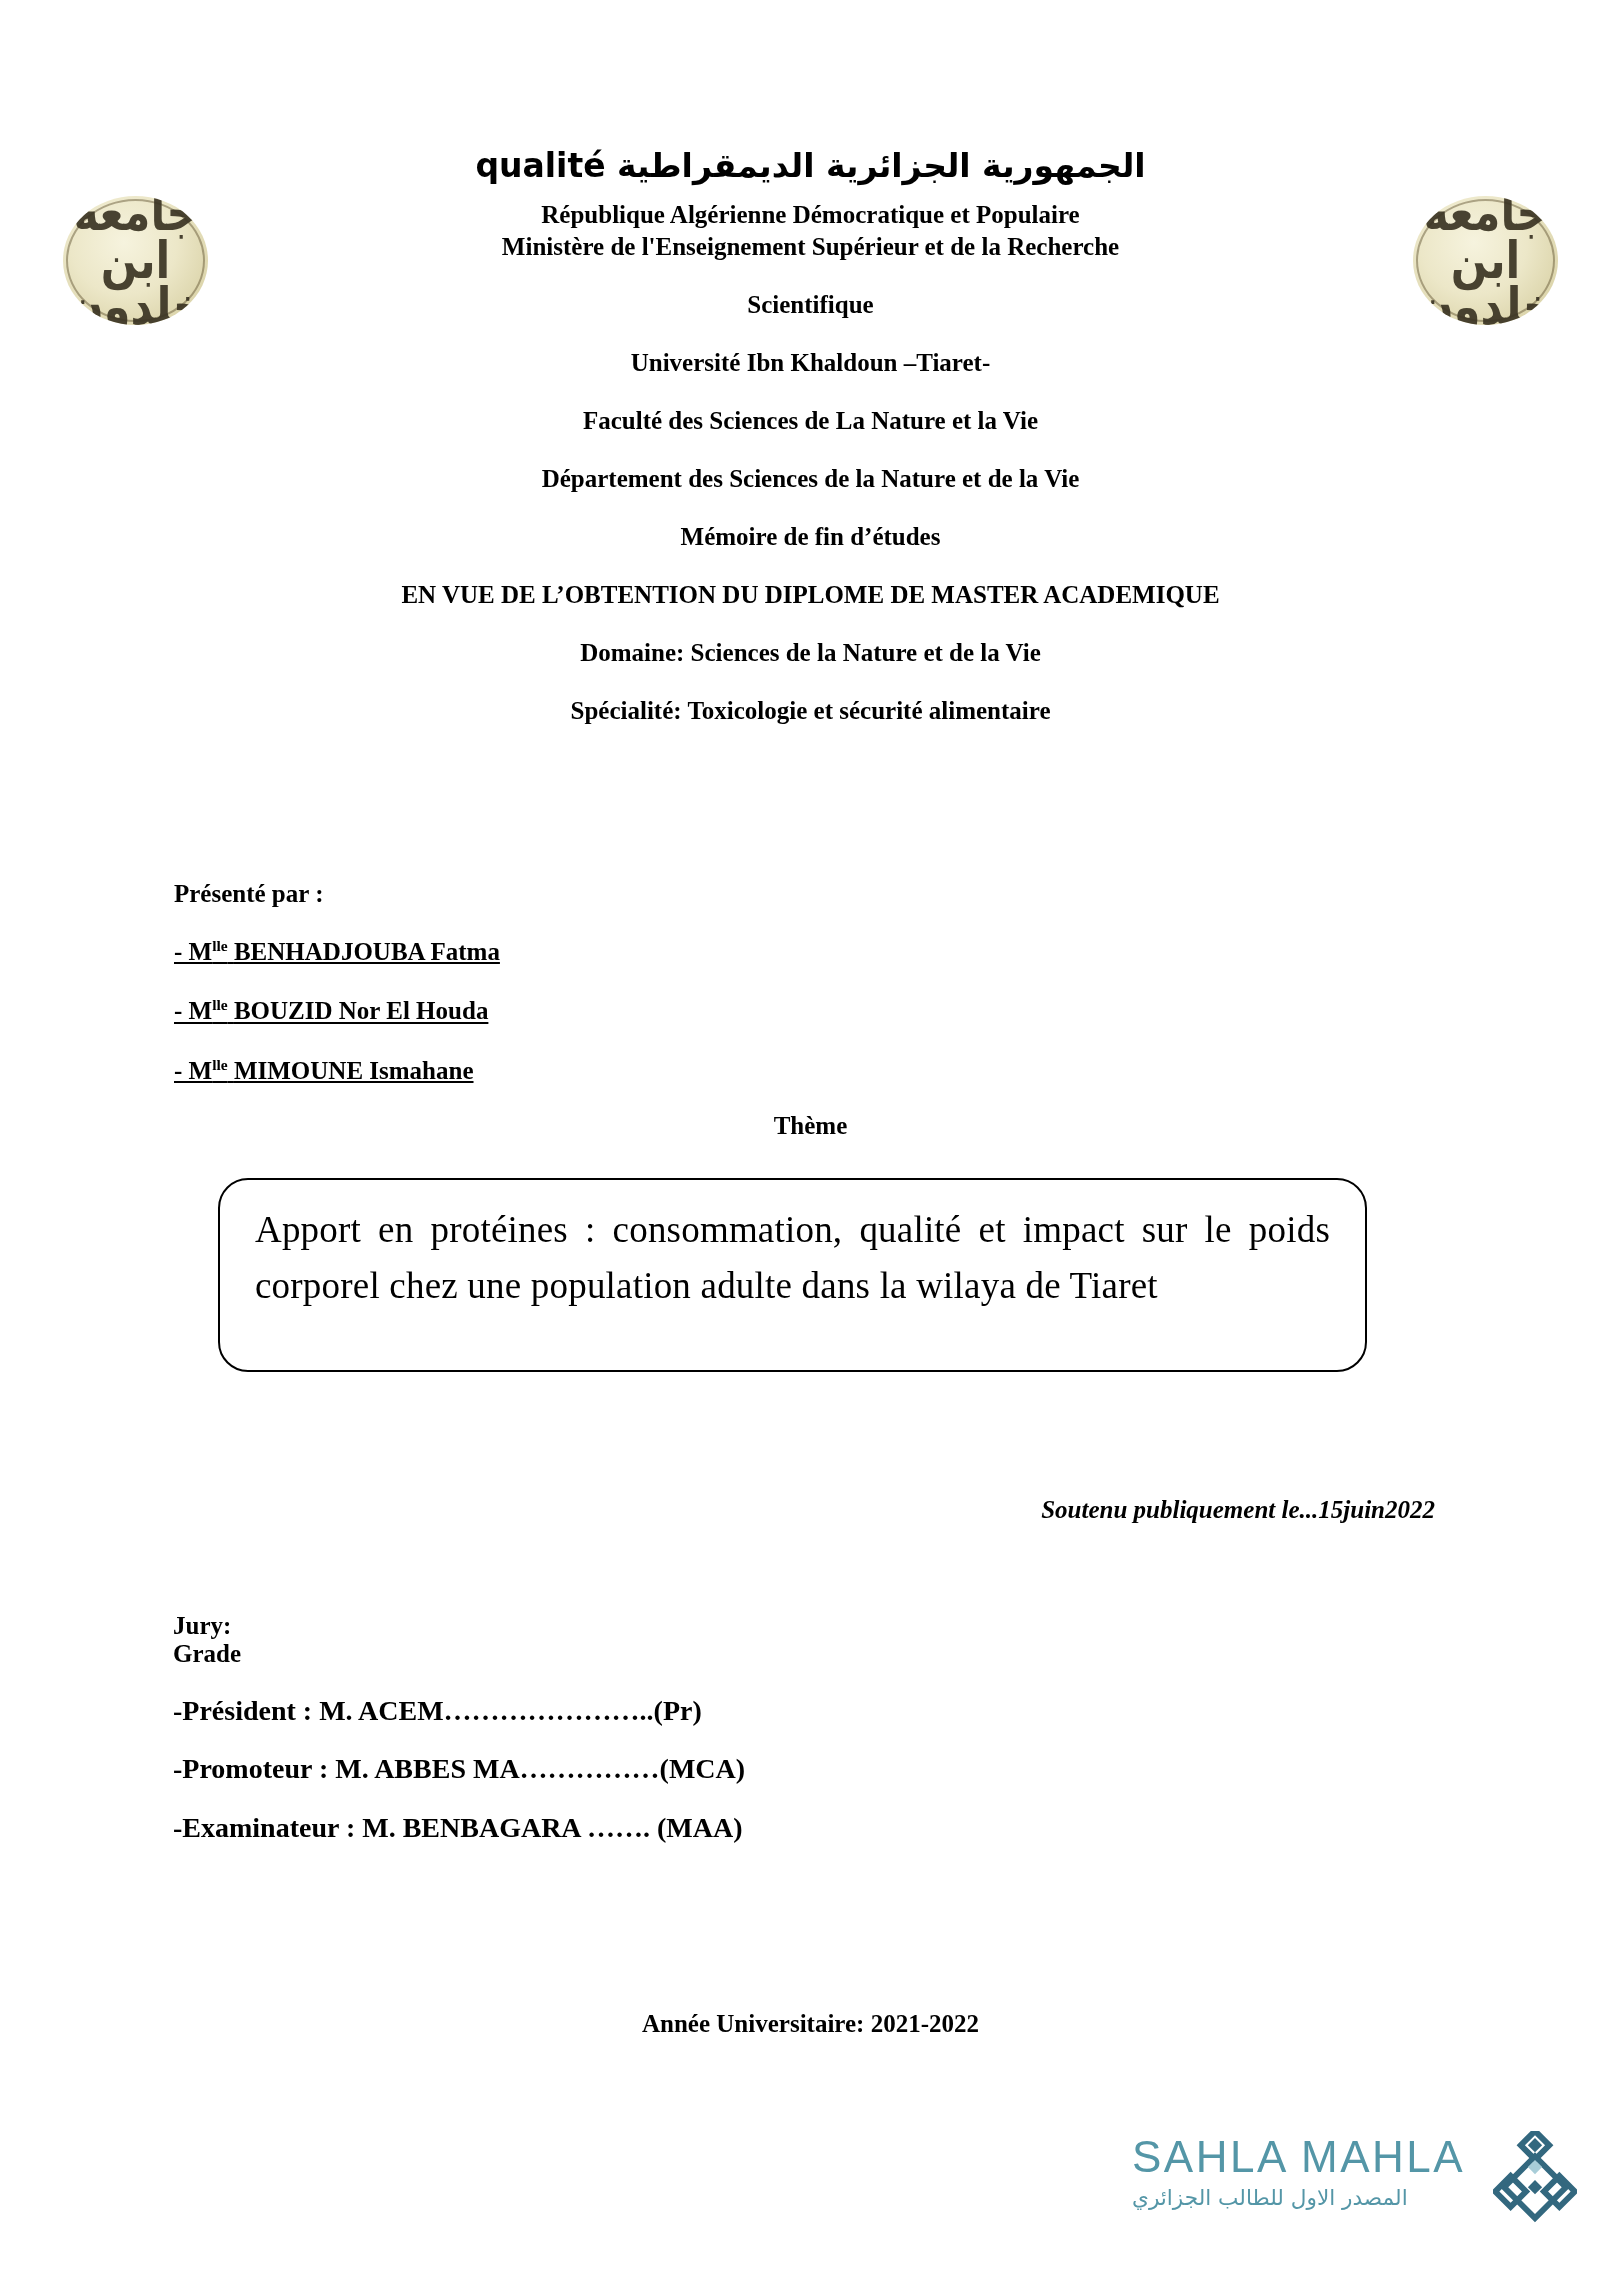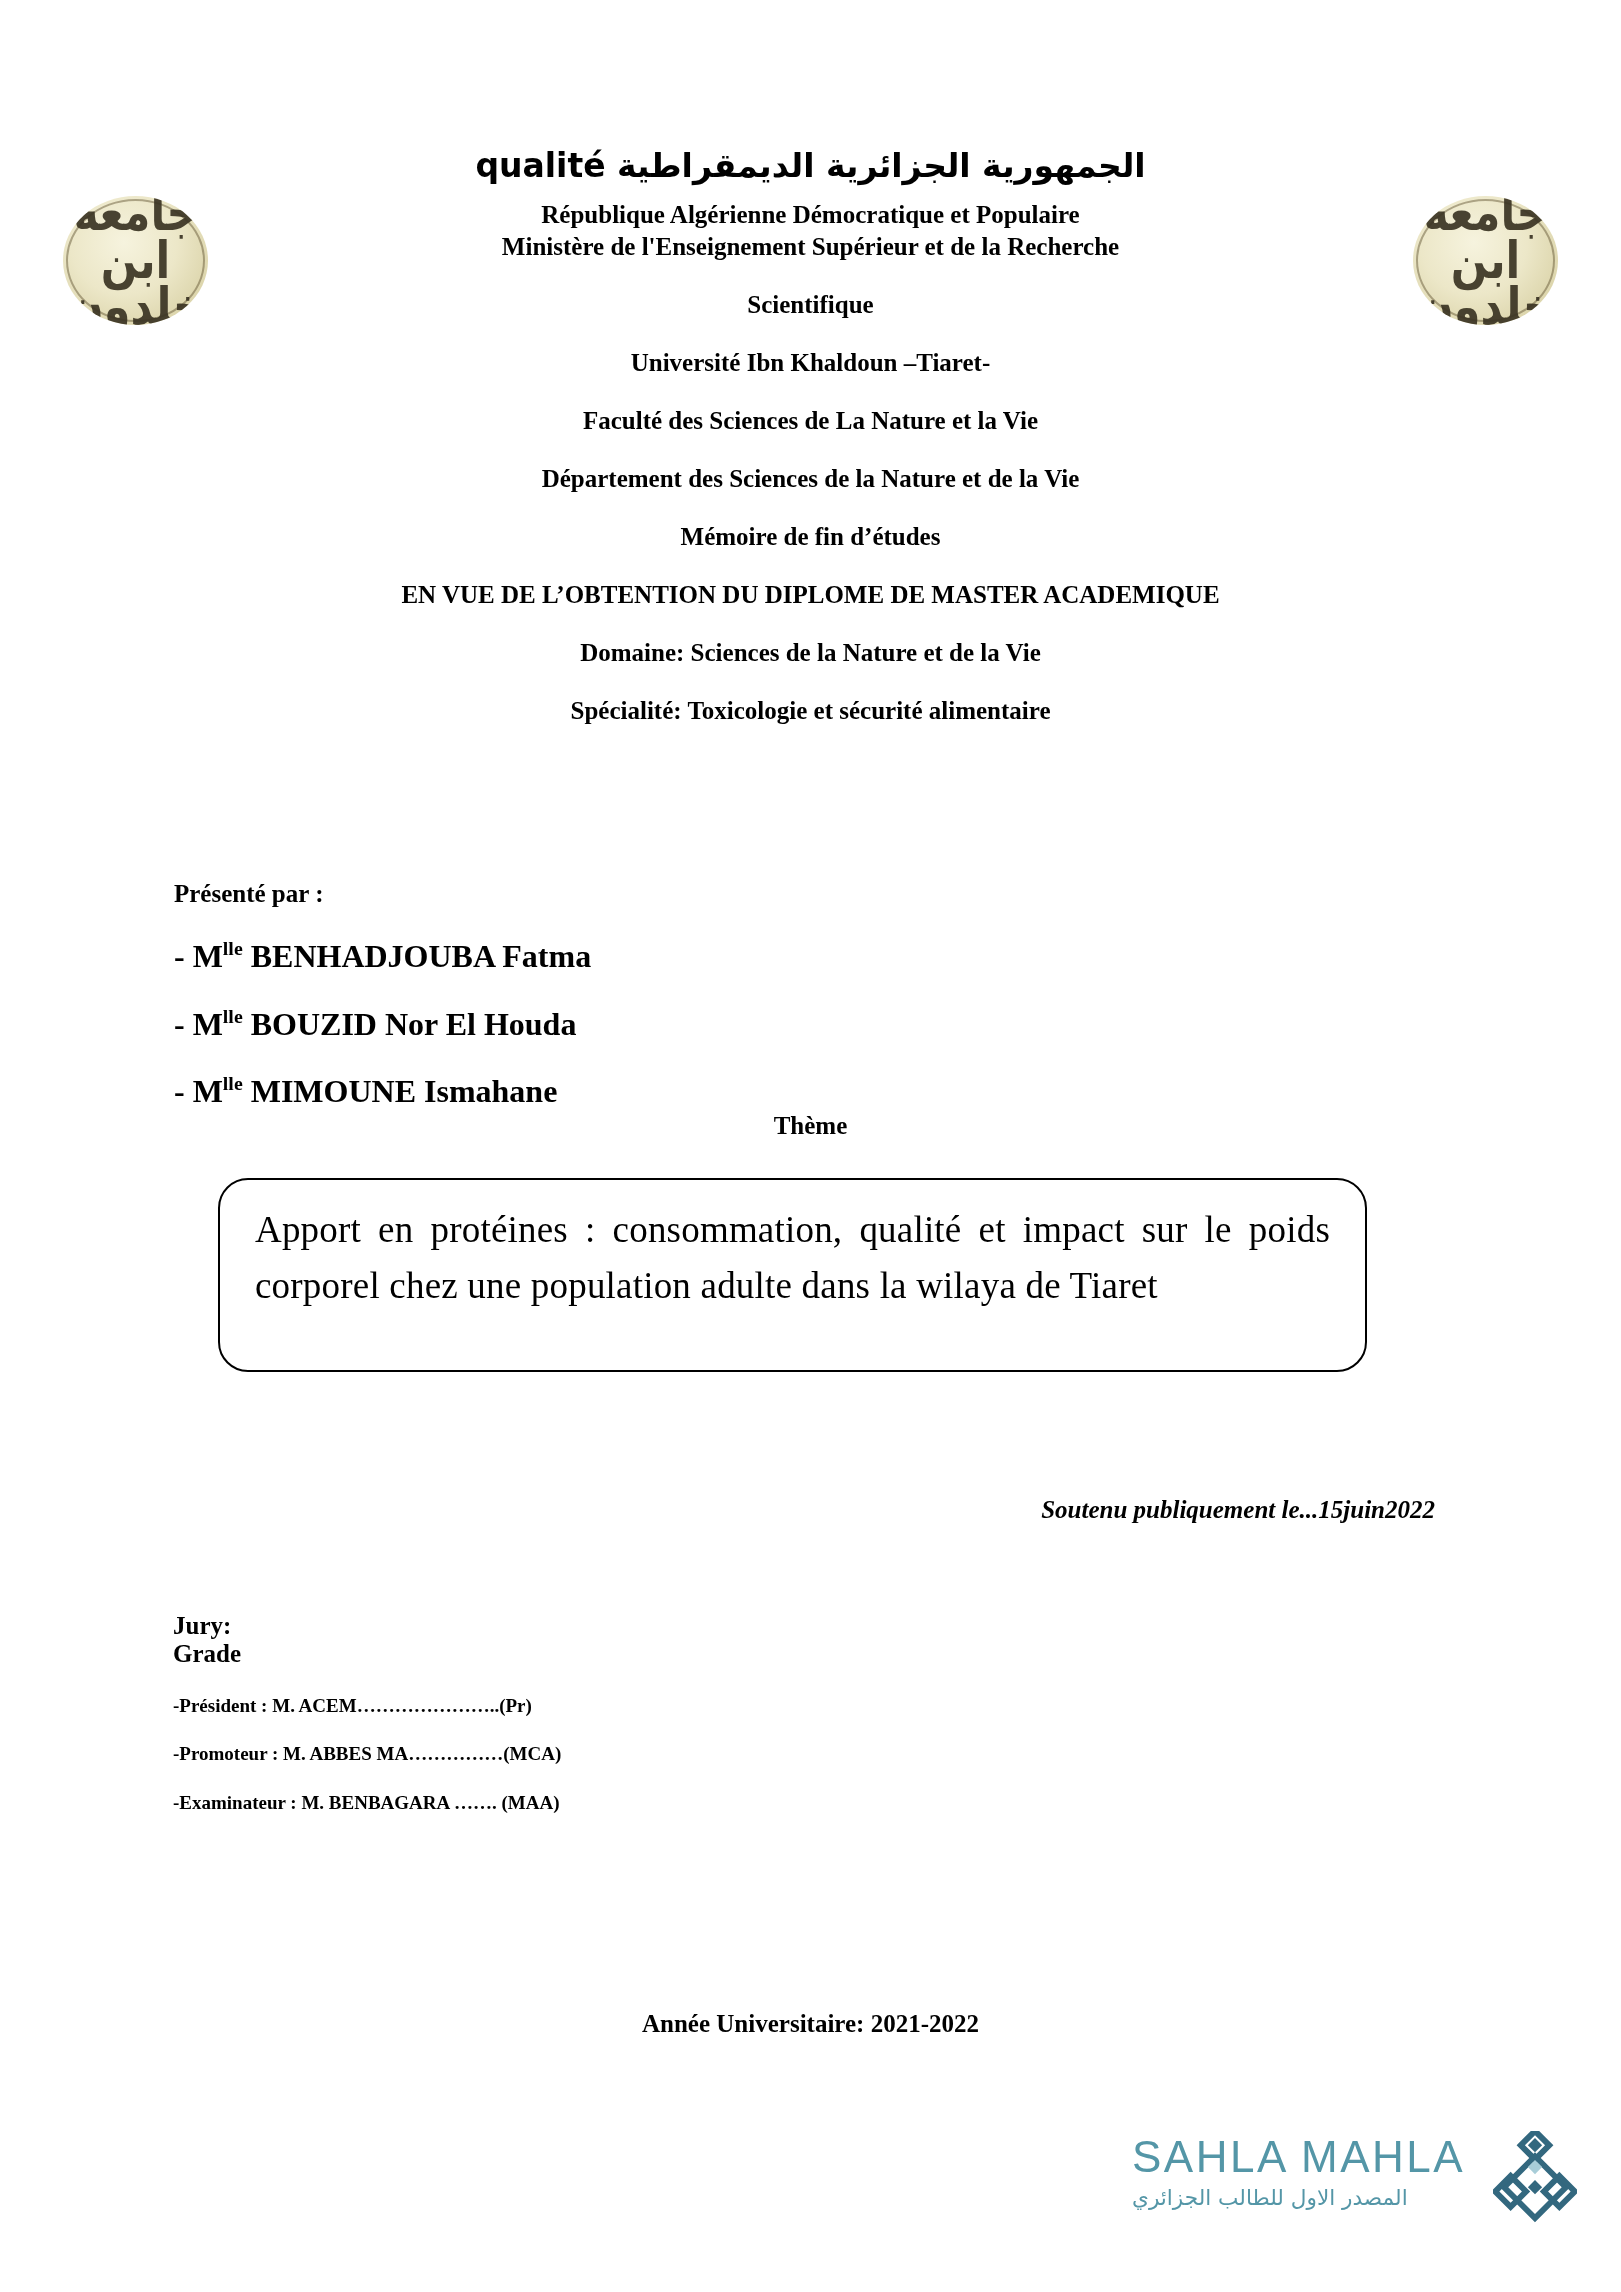--- a/index.html
+++ b/index.html
@@ -96,23 +96,24 @@
     top: 880px;
     width: 1078px;
     text-align: left;
   }
   .presented .lbl {
     font-size: 25px;
     font-weight: bold;
     margin-bottom: 29px;
   }
   .student {
-    font-size: 32px;
+    font-size: 25px;
     font-weight: bold;
     margin-bottom: 30px;
+    text-decoration: underline;
   }
   .student sup {
     font-size: 0.62em;
     vertical-align: super;
     font-weight: bold;
   }
 
   
   .theme-label {
     position: absolute;
@@ -166,21 +167,21 @@
   }
   .jury-head {
     font-size: 25px;
     font-weight: bold;
     margin-bottom: 26.5px;
     display: flex;
     flex-direction: column;
   }
   .jury-head .j-lbl { width: 372px; }
   .jury-row {
-    font-size: 19px;
+    font-size: 28px;
     font-weight: bold;
     margin-bottom: 26.5px;
     white-space: pre;
   }
 
   
   .acad-year {
     position: absolute;
     left: 186px;
     top: 2010px;

